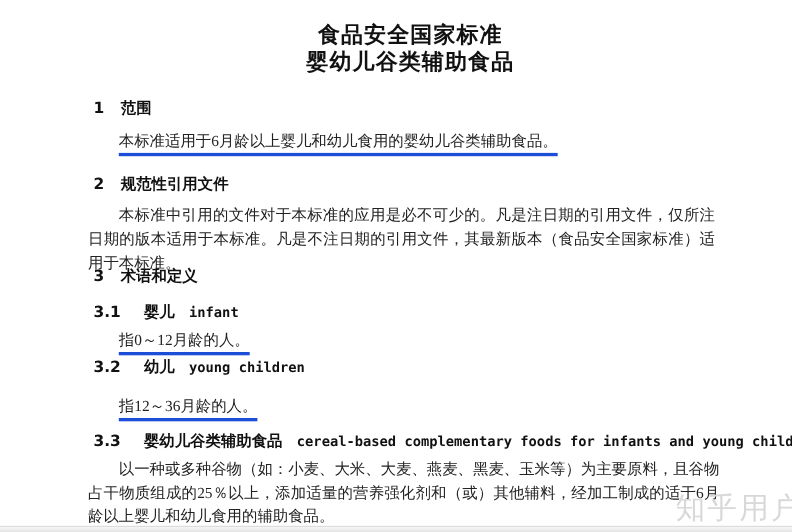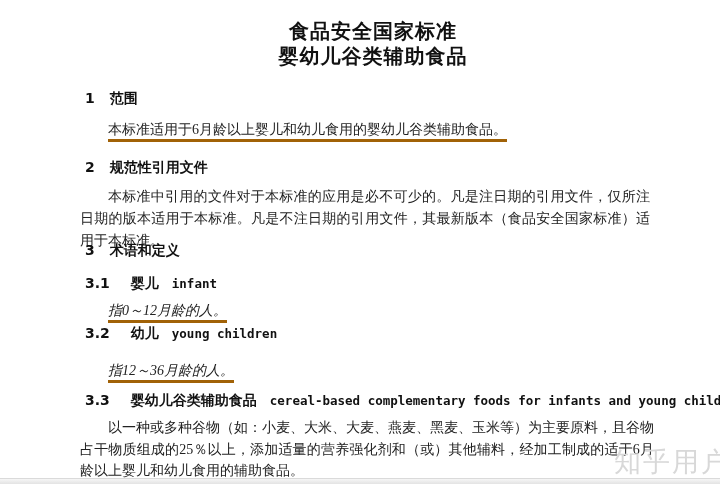--- a/index.html
+++ b/index.html
@@ -56,24 +56,23 @@
     font-size: 14px;
     line-height: 22px;
     text-align: justify;
     text-indent: 2em;
     color: #222;
   }
   .single {
     white-space: nowrap;
     width: auto;
     text-align: left;
-    font-style: italic;
   }
   .redline {
-    border-bottom: 3px solid #a16207;
+    border-bottom: 3px solid #1d4ed8;
     padding-bottom: 2px;
   }
   .watermark {
     position: absolute;
     left: 614px;
     top: 444px;
     font-family: "DejaVu Sans", "Liberation Sans", sans-serif;
     font-size: 27px;
     letter-spacing: 2px;
     color: #d8d8d8;

